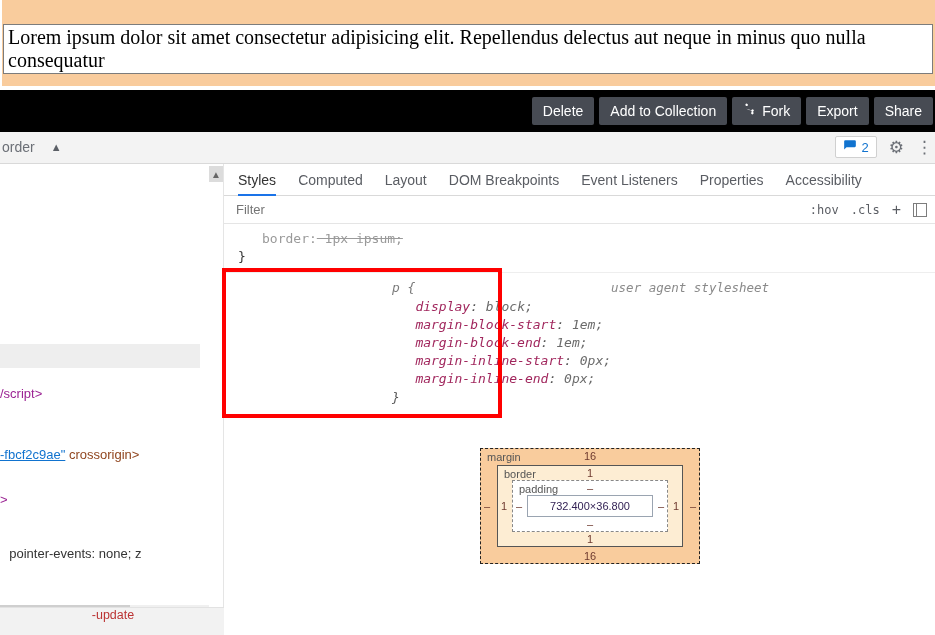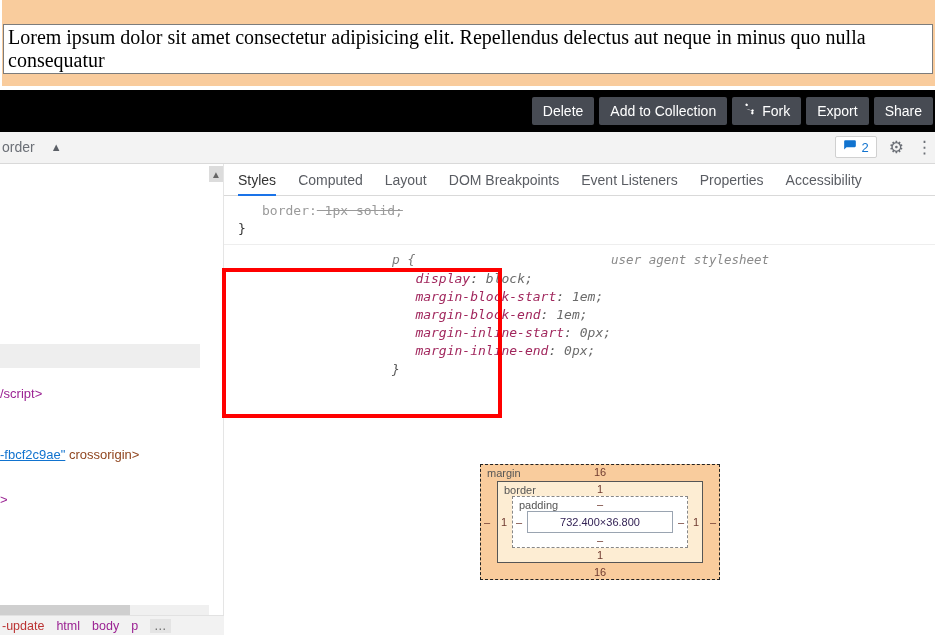--- a/index.html
+++ b/index.html
@@ -164,24 +164,24 @@
 .code-block.third { position:absolute; left:2px; top:340px; }
 .g-sel-gutter {
   position:absolute; left:0; width:200px; top:180px; height:24px; background:#eeeeee;
 }
 .tok-tag { color:#9b2393; }
 .tok-attr { color:#1173cf; text-decoration:underline; }
 .tok-str { color:#90451e; }
 
 
 .crumb-bar {
-  position:absolute; left:0; bottom:0; width:224px; height:20px; background:#f2f2f2;
+  position:absolute; left:0; bottom:0; width:224px; height:28px; background:#f2f2f2;
   border-top:1px solid #e2e2e2;
   font-size:12.5px;
-  display:flex; align-items:center; gap:12px; padding-left:2px;
+  display:flex; align-items:center; gap:12px; padding-left:2px;flex-direction:column;
 }
 .crumb-bar span { color:#9b2393; }
 .crumb-bar .dash { color:#b33; }
 .crumb-bar .dots { color:#666; background:#e4e4e4; padding:0 4px; }
 
 
 .right-panel {
   position: absolute;
   top: 164px;
   left: 224px;
@@ -262,25 +262,24 @@
   height: 150px;
   border: 4px solid #ff0000;
   pointer-events: none;
 }
 
 
 .boxmodel {
   position: absolute;
   left: 480px;
   top: 448px;
-  width: 240px;
+  width: 220px;
   font-family: Arial, sans-serif;
   font-size: 11px;
   color:#444;
-  margin-top:16px;
 }
 .bm-margin {
   background:#f9cc9d;
   border:1px dashed #222;
   padding: 16px;
   position:relative;
 }
 .bm-border {
   background:#fdedd3;
   border:1px solid #555;
@@ -370,20 +369,23 @@
 
   <div class="code-block first">
     <div><span class="tok-tag">/script&gt;</span></div>
     <div><span class="tok-attr">-fbcf2c9ae"</span><span class="tok-str"> crossorigin&gt;</span></div>
   </div>
 
   <div class="code-block second">
     <div><span class="tok-tag">&gt;</span></div>
   </div>
 
+  <div class="code-block third">
+    <div><span>  pointer-events: none; z</span></div>
+  </div>
 
   <div class="scroll-hz">
       <div class="thumb"></div>
     </div>
 
   <div class="crumb-bar">
     <span class="dash">-update</span>
     <span>html</span>
     <span>body</span>
     <span>p</span>
@@ -395,24 +397,31 @@
   <div class="tabs">
     <div class="tab active">Styles</div>
     <div class="tab">Computed</div>
     <div class="tab">Layout</div>
     <div class="tab">DOM Breakpoints</div>
     <div class="tab">Event Listeners</div>
     <div class="tab">Properties</div>
     <div class="tab">Accessibility</div>
   </div>
 
+  <div class="filter-row">
+    <input type="text" placeholder="Filter" style="">
+    <span class="toggle">:hov</span>
+    <span class="toggle">.cls</span>
+    <span class="plus">+</span>
+    <span class="panel-icn"></span>
+  </div>
 
   <div class="styles-area">
     <div class="muted" style="text-indent:24px;">
-      <span class="muted">border:</span><span class="muted" style="text-decoration:line-through;"> 1px solid;</span>
+      <span class="muted">border:</span><span class="muted" style="text-decoration:line-through;"> 1px ipsum;</span>
     </div>
     <div>}</div>
 
     <div class="divider"></div>
 
     <div class="ua-row">
       <div class="ua-block">
 <pre><span class="ua-sel">p {</span>
    <span class="ua-prop">display</span>: <span class="ua-val">block;</span>
    <span class="ua-prop">margin-block-start</span>: <span class="ua-val">1em;</span>

